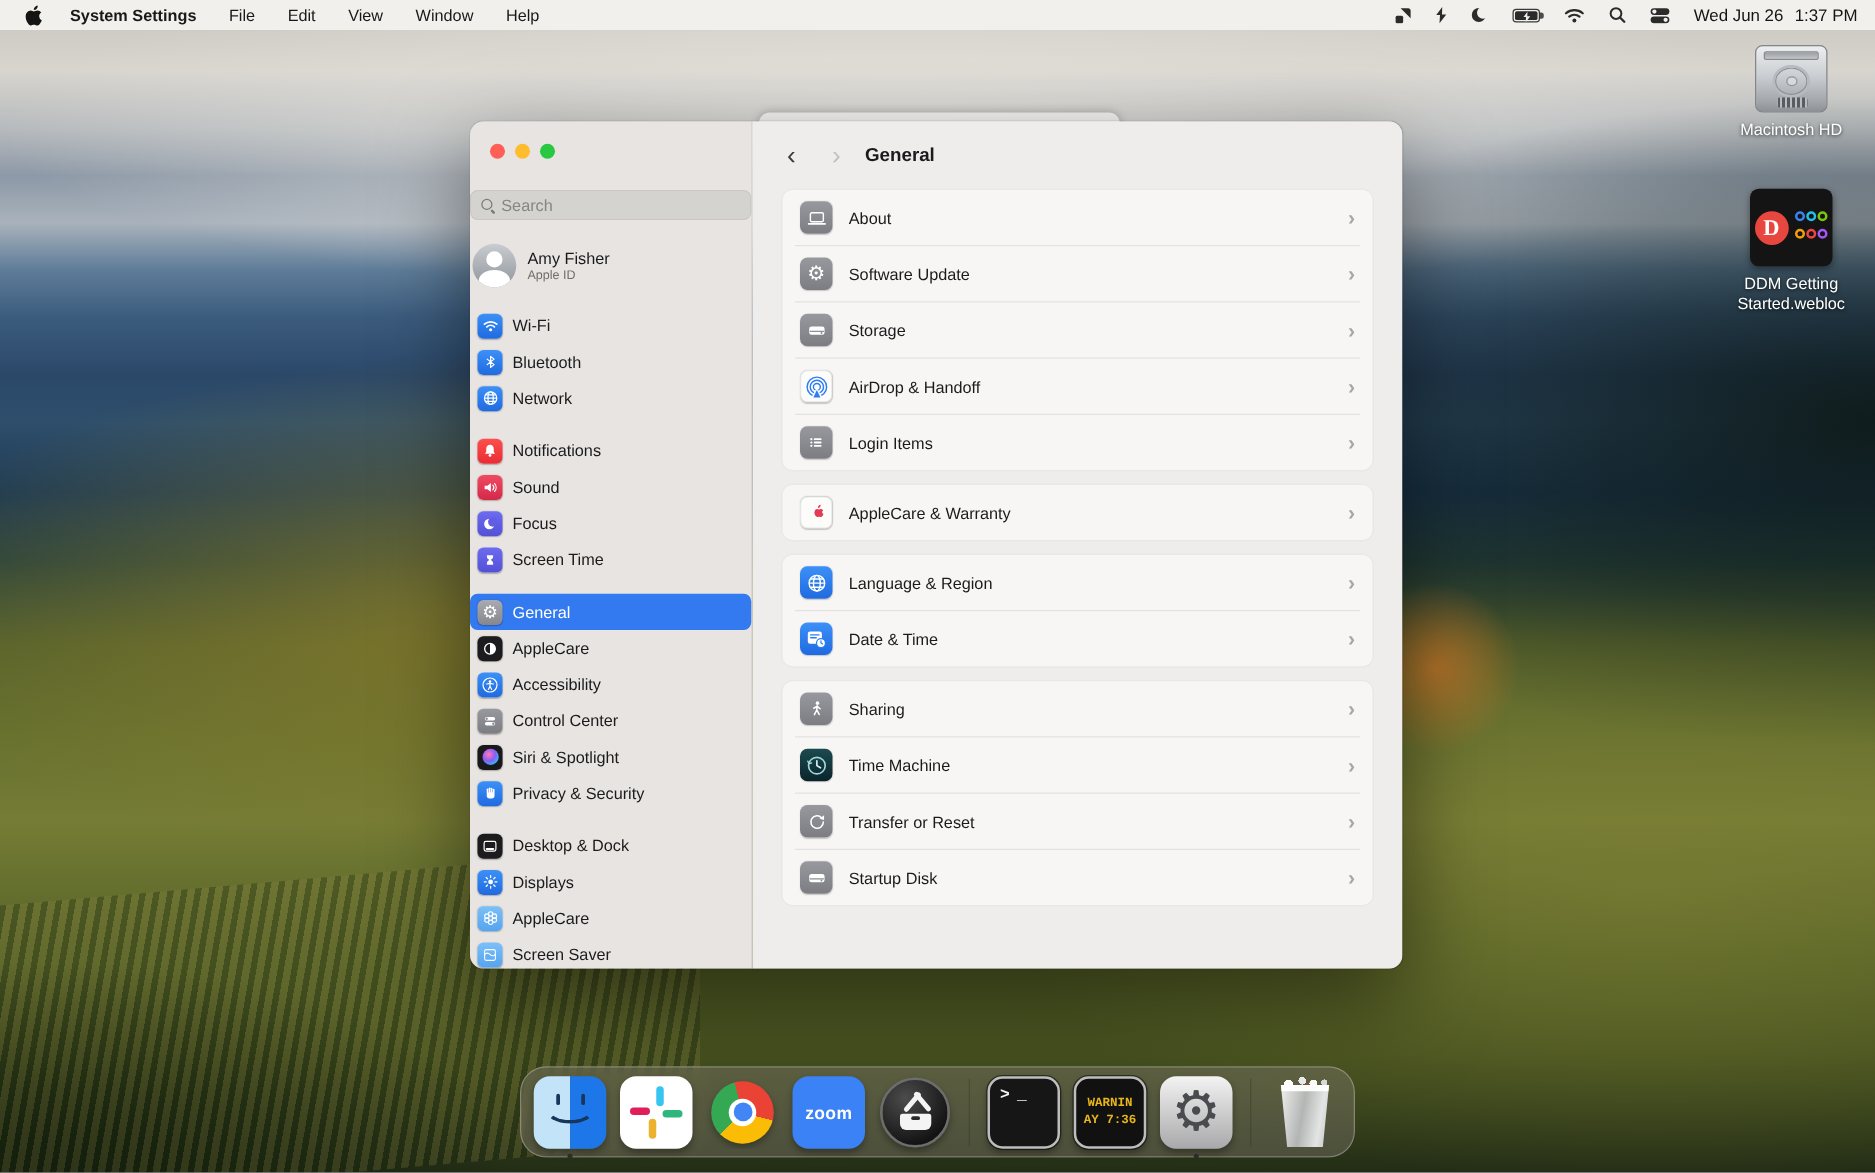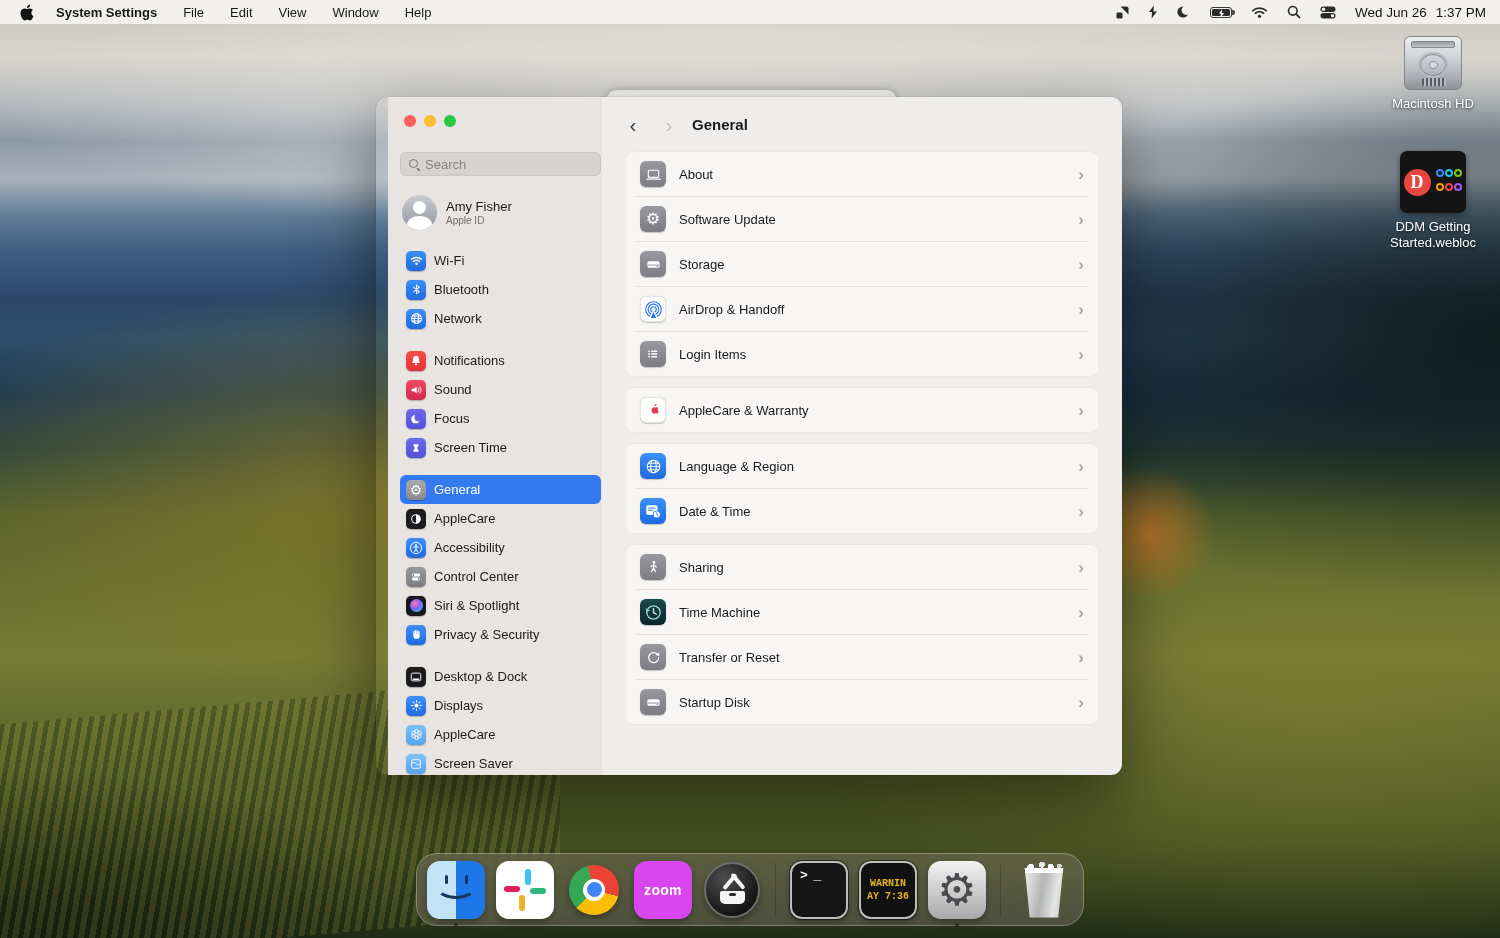--- a/index.html
+++ b/index.html
@@ -56,21 +56,21 @@
   .ddm-d { width:27px; height:27px; border-radius:50%; background:#e8473f; color:#fff; font-family:"Liberation Serif",serif;
     font-weight:700; font-size:18px; display:flex; align-items:center; justify-content:center; }
   .ddm-rings { width:27px; height:26px; display:grid; grid-template-columns:repeat(3,1fr); grid-template-rows:repeat(2,1fr); gap:1px; }
   .ddm-rings span { width:8px; height:8px; border-radius:50%; border:2.5px solid; }
 
   
   .bgwin { position:absolute; left:607px; top:90px; width:289px; height:16px; background:#f6f5f3;
     border-radius:9px 9px 0 0; box-shadow:0 0 8px rgba(0,0,0,.25); z-index:8; }
   .win { position:absolute; left:376px; top:97px; width:746px; height:678px; border-radius:11px; overflow:hidden;
     box-shadow:0 25px 70px rgba(0,0,0,.5), 0 0 1px rgba(0,0,0,.35); z-index:10; }
-  .sidebar { position:absolute; left:0; top:0; bottom:0; width:226px; background:#e7e4e1; border-right:1px solid rgba(0,0,0,.08); padding:0 12px;margin-left:12px; }
+  .sidebar { position:absolute; left:0; top:0; bottom:0; width:226px; background:#e7e4e1; border-right:1px solid rgba(0,0,0,.08); padding:0 0; }
   .traffic { position:absolute; top:18px; left:16px; display:flex; gap:8px; }
   .tl { width:12px; height:12px; border-radius:50%; }
   .search { margin-top:55px; height:24px; border-radius:6px; background:rgba(0,0,0,.075); border:1px solid rgba(0,0,0,.06);
     display:flex; align-items:center; padding:0 7px; gap:5px; }
   .mag { position:relative; width:12px; height:12px; flex:0 0 auto; }
   .mag::before { content:""; position:absolute; left:1px; top:1px; width:7px; height:7px; border:1.6px solid #7d7b78; border-radius:50%; }
   .mag::after { content:""; position:absolute; left:8.5px; top:8.5px; width:4px; height:1.7px; background:#7d7b78; border-radius:1px; transform:rotate(45deg); transform-origin:left center; }
   .search input { border:none; outline:none; background:transparent; font-size:13px; width:100%; color:#333; font-family:inherit; }
   .search input::placeholder { color:#87857f; }
   .profile { display:flex; align-items:center; gap:9px; margin:16px 2px 14px; height:40px; }
@@ -134,21 +134,21 @@
   .sl-g { left:34px; top:27px; width:16px; height:6px; background:#2EB67D; }
   .sl-y { left:23px; top:34px; width:6px; height:16px; background:#ECB22E; }
   .sl-r { left:8px;  top:25px; width:16px; height:6px; background:#E01E5A; }
 
   .dk-chrome { background:transparent; box-shadow:none; display:flex; align-items:center; justify-content:center; }
   .chrome-ball { width:50px; height:50px; border-radius:50%; position:relative; box-shadow:0 3px 6px rgba(0,0,0,.3);
     background:conic-gradient(from -135deg, #34A853 0 120deg, #EA4335 120deg 240deg, #FBBC05 240deg 360deg); }
   .chrome-ball::before { content:""; position:absolute; left:14px; top:14px; width:22px; height:22px; border-radius:50%; background:#fff; }
   .chrome-ball::after { content:""; position:absolute; left:17.5px; top:17.5px; width:15px; height:15px; border-radius:50%; background:#4285F4; }
 
-  .dk-zoom { background:#d946ef; display:flex; align-items:center; justify-content:center; }
+  .dk-zoom { background:#3b82f6; display:flex; align-items:center; justify-content:center; }
   .dk-zoom span { color:#fff; font-size:14px; font-weight:700; letter-spacing:.3px; }
 
   .dk-toolbox { width:56px; height:56px; border-radius:50%; border:2px solid #6d6d6d;
     background:radial-gradient(circle at 35% 28%, #4c4c4c, #131313 75%); box-shadow:0 3px 6px rgba(0,0,0,.35); position:relative; overflow:visible; }
   .dk-toolbox .tray { position:absolute; left:14px; top:27px; width:25px; height:13px; background:#f4f4f4; border-radius:2px 2px 5px 5px; }
   .dk-toolbox .tray::before { content:""; position:absolute; left:9px; top:2.5px; width:7px; height:2.5px; border-radius:2px; background:#2a2a2a; }
   .dk-toolbox .bar1, .dk-toolbox .bar2 { position:absolute; width:3.5px; height:19px; background:#f4f4f4; border-radius:2px; top:8px; }
   .dk-toolbox .bar1 { left:22px; transform:rotate(40deg); }
   .dk-toolbox .bar2 { left:30px; transform:rotate(-40deg); }
 

